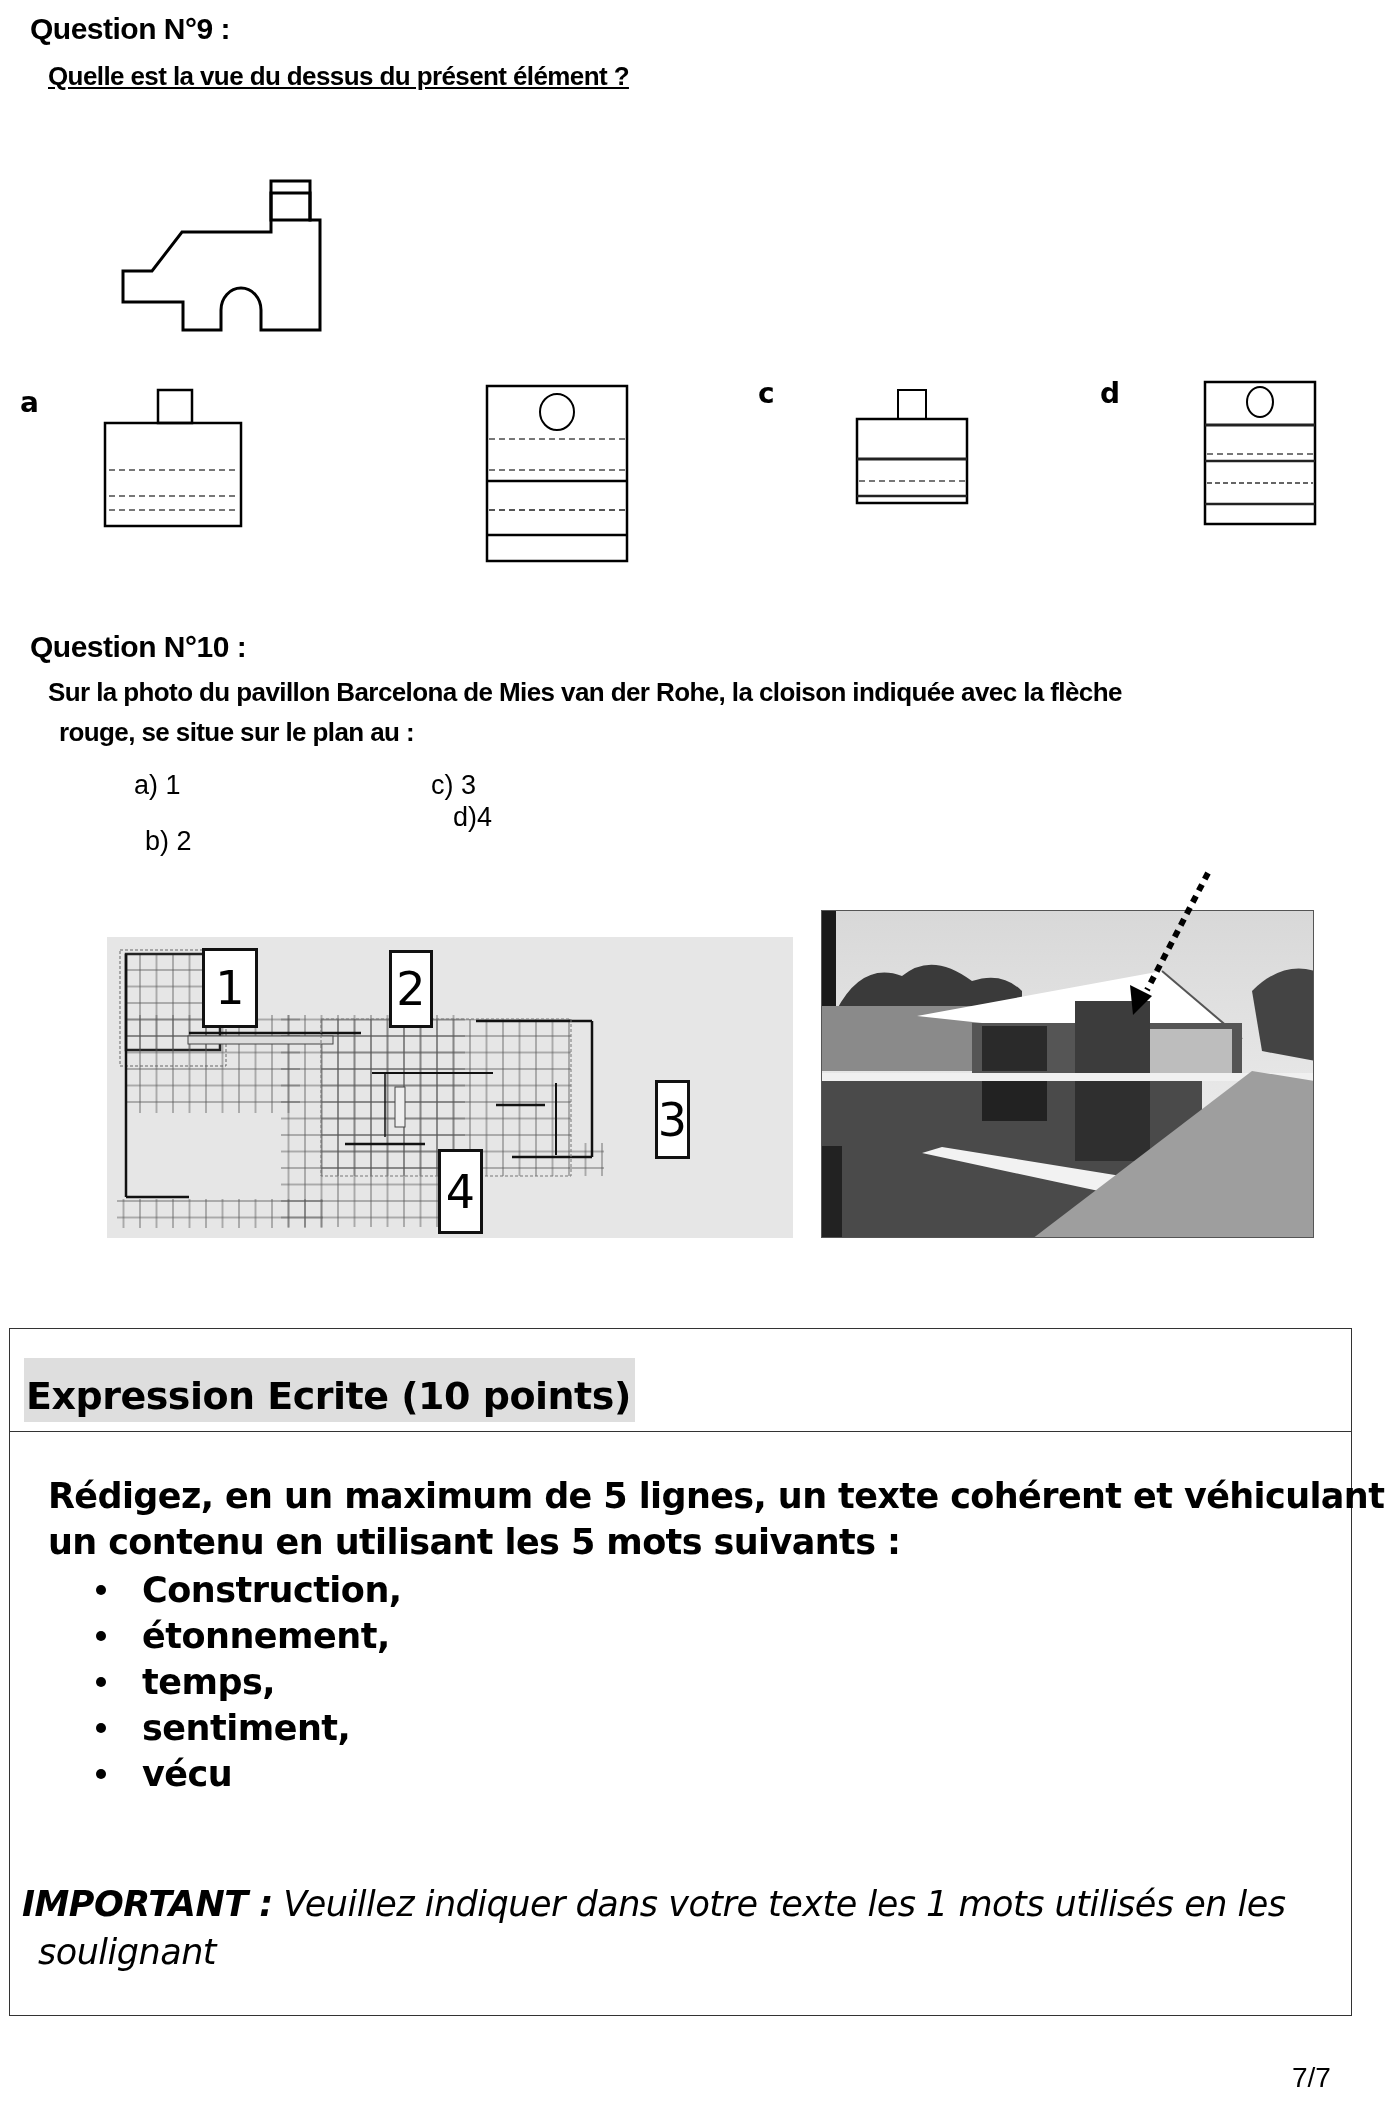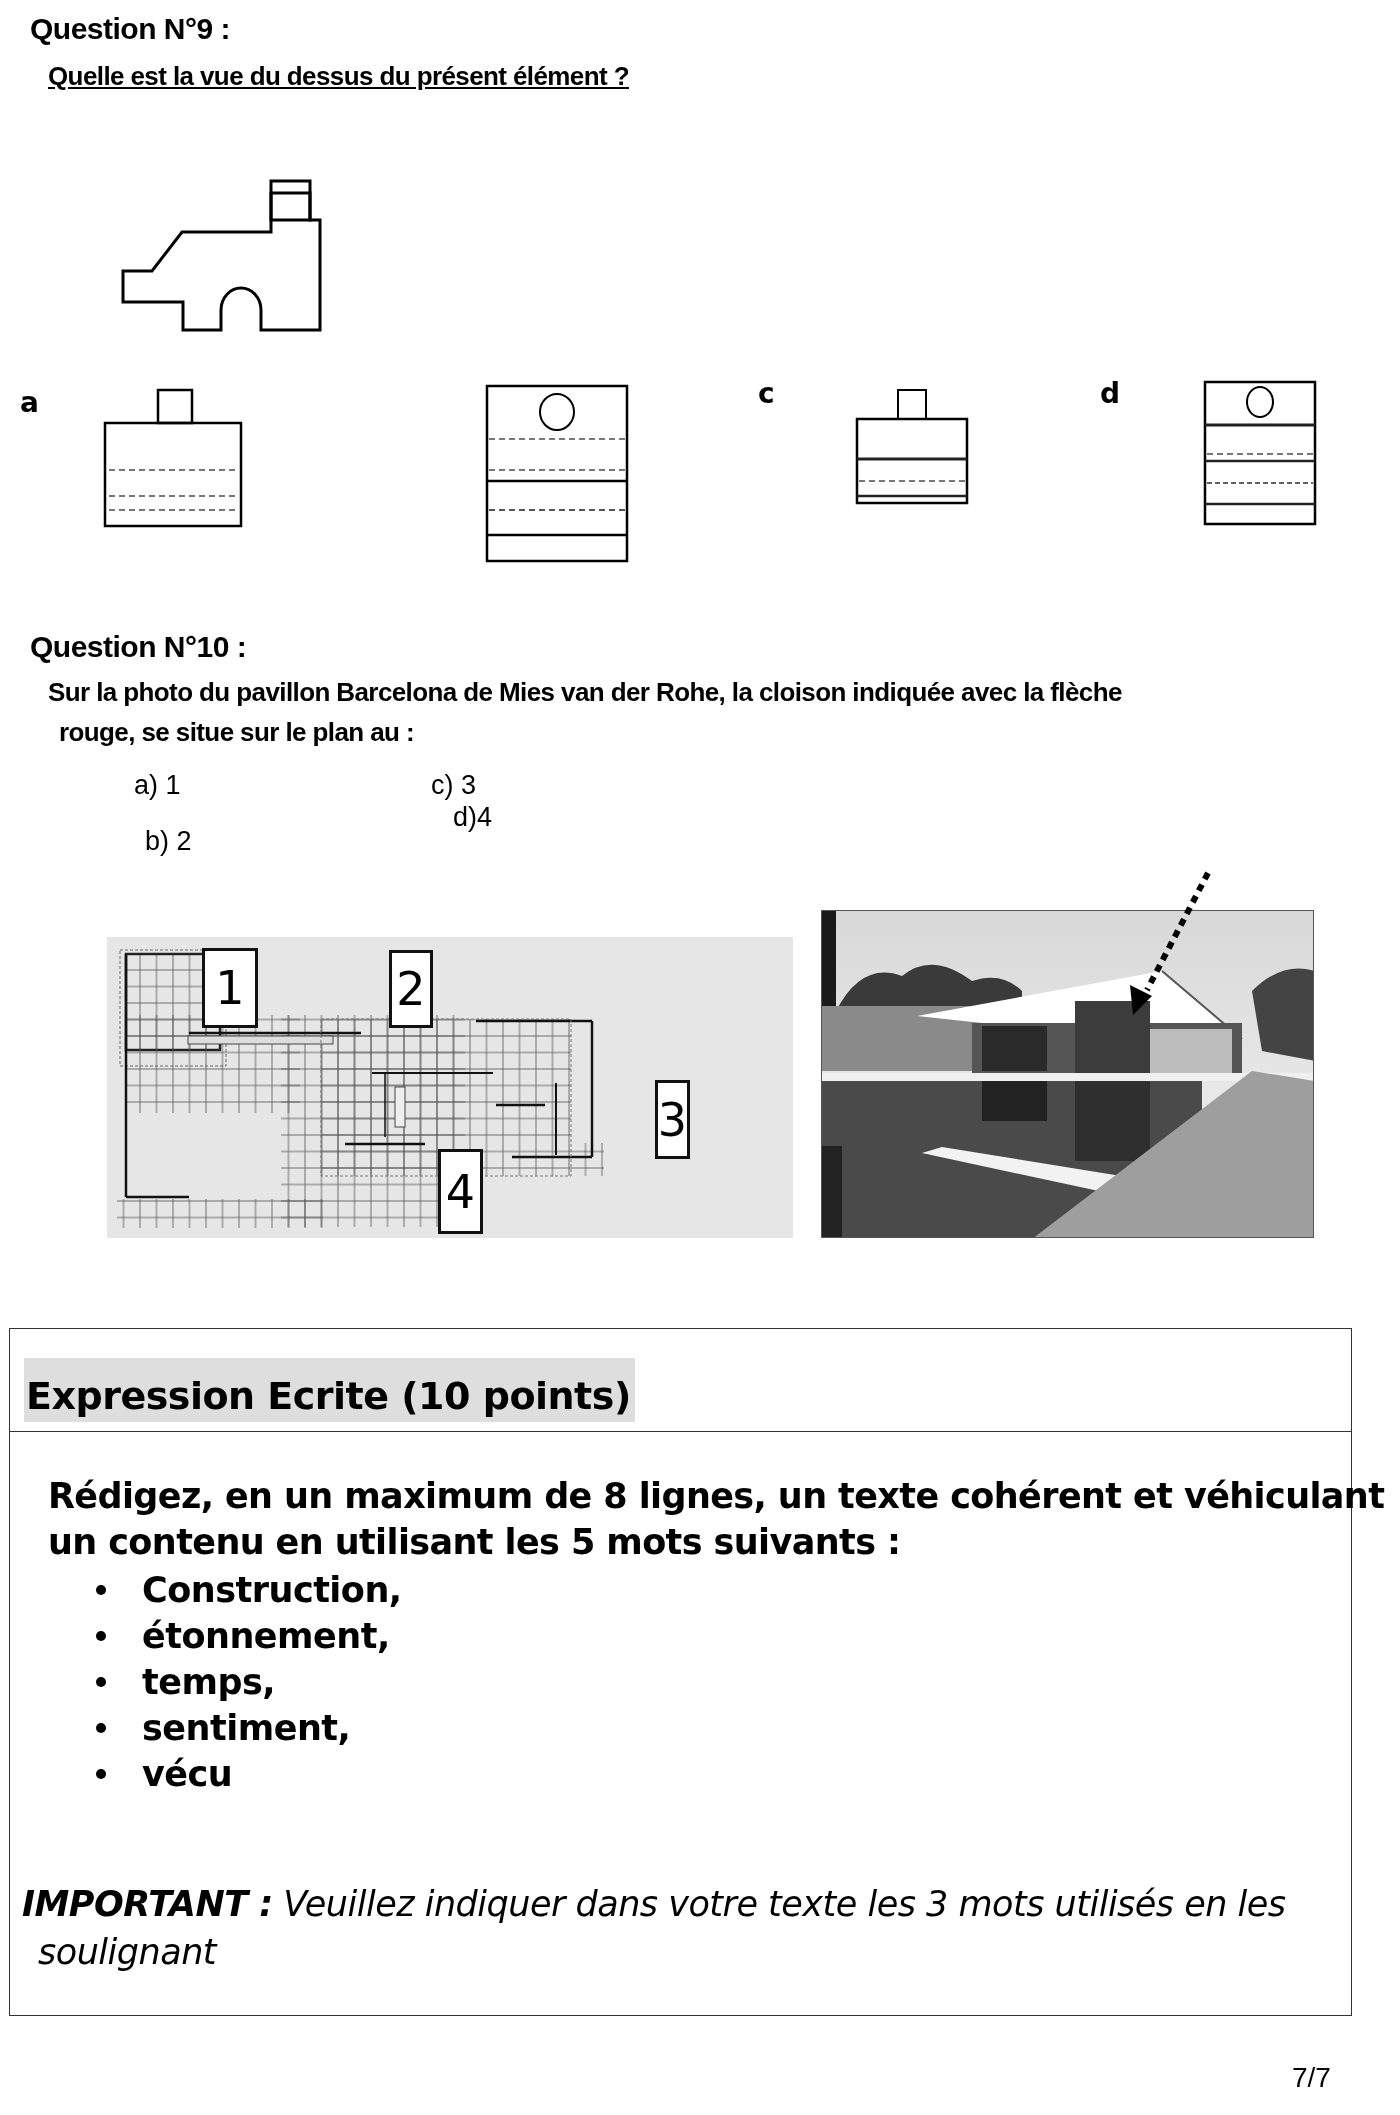--- a/index.html
+++ b/index.html
@@ -161,21 +161,21 @@
 
 <svg style="left:0; top:0;" width="1400" height="1300">
   <line x1="1208" y1="873" x2="1147" y2="990" stroke="#000" stroke-width="6" stroke-dasharray="7,6"></line>
   <polygon points="1133,1015 1130,985 1152,996" fill="#000"></polygon>
 </svg>
 
 <div class="abs ee-box"></div>
 <div class="abs ee-divider"></div>
 <div class="abs ee-title">Expression Ecrite (10 points)</div>
 
-<div class="abs ee-body" style="left:48px; top:1476px;">Rédigez, en un maximum de 8 lignes, un texte cohérent et véhiculant</div>
+<div class="abs ee-body" style="left:48px; top:1476px;">Rédigez, en un maximum de 5 lignes, un texte cohérent et véhiculant</div>
 <div class="abs ee-body" style="left:48px; top:1522px;">un contenu en utilisant les 5 mots suivants :</div>
 
 <div class="bullet-row" style="top:1570px;">
   <span class="bullet-dot"></span>
   <span>Construction,</span>
 </div>
 <div class="bullet-row" style="top:1616px;">
   <span class="bullet-dot"></span>
   <span>étonnement,</span>
 </div>
@@ -186,17 +186,17 @@
 <div class="bullet-row" style="top:1708px;">
   <span class="bullet-dot"></span>
   <span>sentiment,</span>
 </div>
 <div class="bullet-row" style="top:1754px;">
   <span class="bullet-dot"></span>
   <span>vécu</span>
 </div>
 
 <div class="abs important" style="left:22px; top:1884px; width:1318px; white-space:nowrap;">
-  <b>IMPORTANT :</b><span> Veuillez indiquer dans votre texte les 3 mots utilisés en les</span>
+  <b>IMPORTANT :</b><span> Veuillez indiquer dans votre texte les 1 mots utilisés en les</span>
 </div>
 <div class="abs important" style="left:22px; top:1932px;margin-left:16px;">soulignant</div>
 
 <div class="abs page-num">7/7</div>
 
 </body></html>

